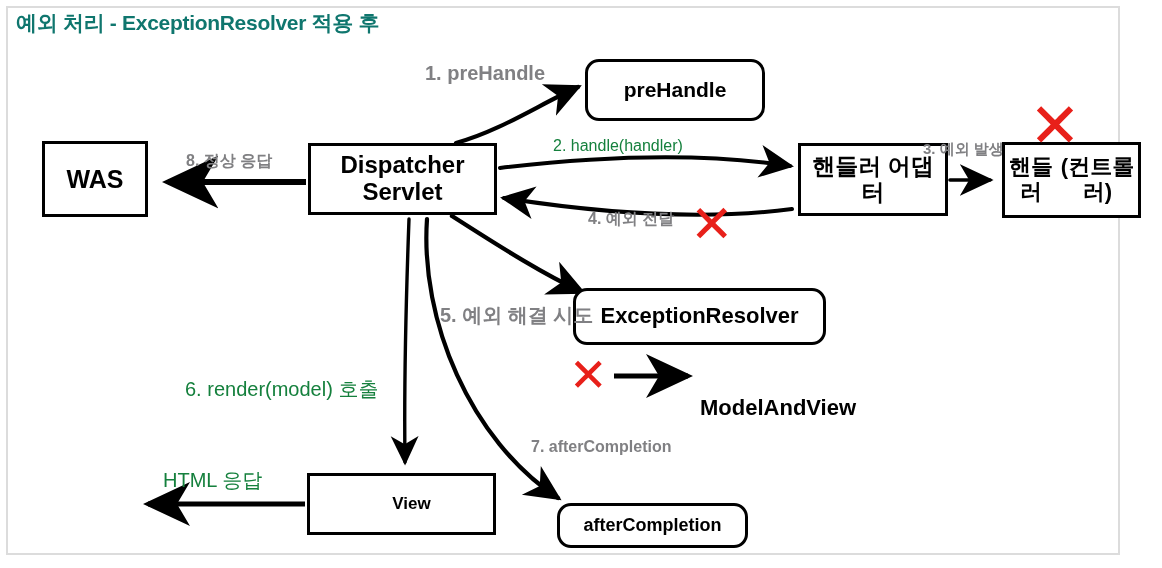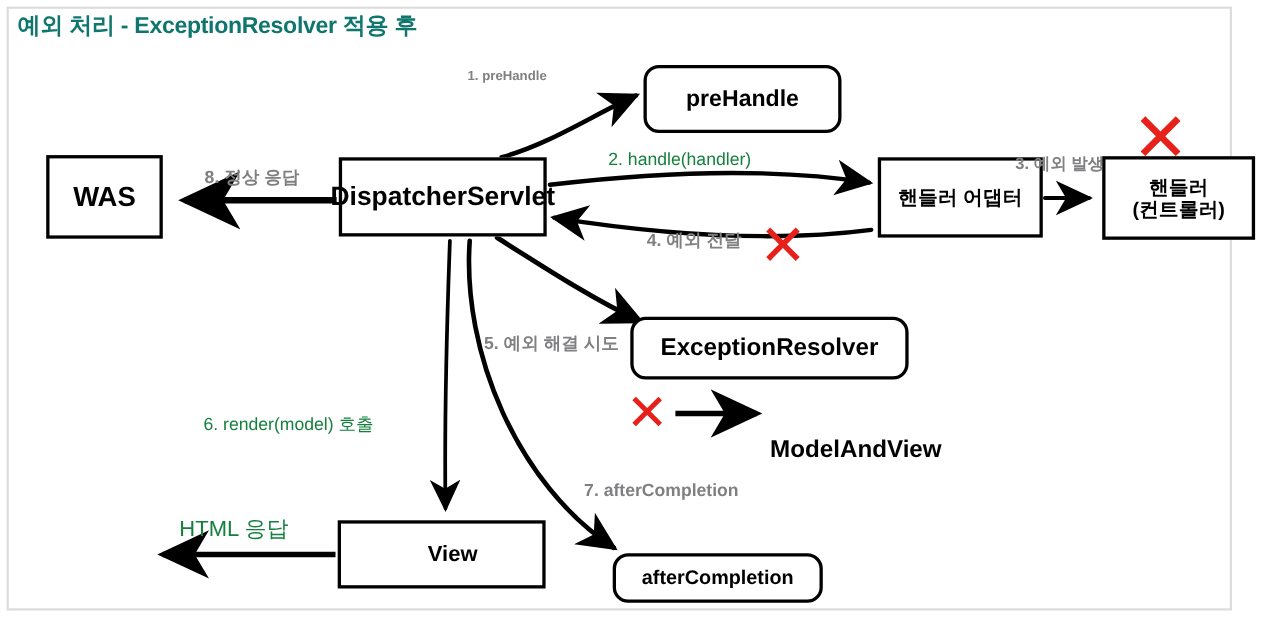--- a/index.html
+++ b/index.html
@@ -79,75 +79,75 @@
 
     <path d="M614,376 L688,376" fill="none" stroke="#000" stroke-width="5" stroke-linecap="butt" marker-end="url(#ahs)"></path>
 
     <path d="M305,504 L148,504" fill="none" stroke="#000" stroke-width="5" stroke-linecap="butt" marker-end="url(#ahs)"></path>
   </svg>
 
   <div class="node rect" style="left:42px;top:141px;width:106px;height:76px;font-size:25px;justify-content:center;">
     <span>WAS</span>
   </div>
 
-  <div class="node rect" style="left:308px;top:143px;width:189px;height:72px;font-size:24px;flex-direction:row;">
+  <div class="node rect" style="left:308px;top:143px;width:189px;height:72px;font-size:24px;flex-direction:column;">
     <span>Dispatcher</span>
     <span>Servlet</span>
   </div>
 
   <div class="node round" style="left:585px;top:59px;width:180px;height:62px;font-size:21px;">
     <span>preHandle</span>
   </div>
 
-  <div class="node rect" style="left:798px;top:143px;width:150px;height:73px;font-size:18px;">
+  <div class="node rect" style="left:798px;top:143px;width:150px;height:73px;font-size:23px;">
     <span>핸들러 어댑터</span>
   </div>
 
-  <div class="node rect" style="left:1002px;top:142px;width:139px;height:76px;font-size:18px;flex-direction:column;">
+  <div class="node rect" style="left:1002px;top:142px;width:139px;height:76px;font-size:22px;flex-direction:row;">
     <span>핸들러</span>
     <span>(컨트롤러)</span>
   </div>
 
   <div class="node round" style="left:573px;top:288px;width:253px;height:57px;font-size:22px;">
     <span>ExceptionResolver</span>
   </div>
 
-  <div class="node rect" style="left:307px;top:473px;width:189px;height:62px;font-size:20px;padding-left:20px;">
+  <div class="node rect" style="left:307px;top:473px;width:189px;height:62px;font-size:17px;padding-left:20px;">
     <span>View</span>
   </div>
 
   <div class="node round" style="left:557px;top:503px;width:191px;height:45px;font-size:18px;">
     <span>afterCompletion</span>
   </div>
 
   <div class="freetext" style="left:700px;top:363px;font-size:22px;">
     <span>ModelAndView</span>
   </div>
 
-  <div class="lbl b" style="left:425px;top:62px;font-size:12px;">
+  <div class="lbl b" style="left:425px;top:62px;font-size:20px;">
     <span>1. preHandle</span>
   </div>
 
   <div class="lbl plain" style="left:553px;top:137px;font-size:16px;">
     <span>2. handle(handler)</span>
   </div>
 
   <div class="lbl b" style="left:923px;top:140px;font-size:15px;">
     <span>3. 예외 발생</span>
   </div>
 
   <div class="lbl b" style="left:588px;top:209px;font-size:16px;">
     <span>4. 예외 전달</span>
   </div>
 
-  <div class="lbl b" style="left:440px;top:302px;font-size:16px;">
+  <div class="lbl b" style="left:440px;top:302px;font-size:20px;">
     <span>5. 예외 해결 시도</span>
   </div>
 
-  <div class="lbl plain" style="left:185px;top:376px;font-size:16px;">
+  <div class="lbl plain" style="left:185px;top:376px;font-size:20px;">
     <span>6. render(model) 호출</span>
   </div>
 
   <div class="lbl b" style="left:531px;top:438px;font-size:16px;">
     <span>7. afterCompletion</span>
   </div>
 
   <div class="lbl b" style="left:186px;top:151px;font-size:16px;">
     <span>8. 정상 응답</span>
   </div>

